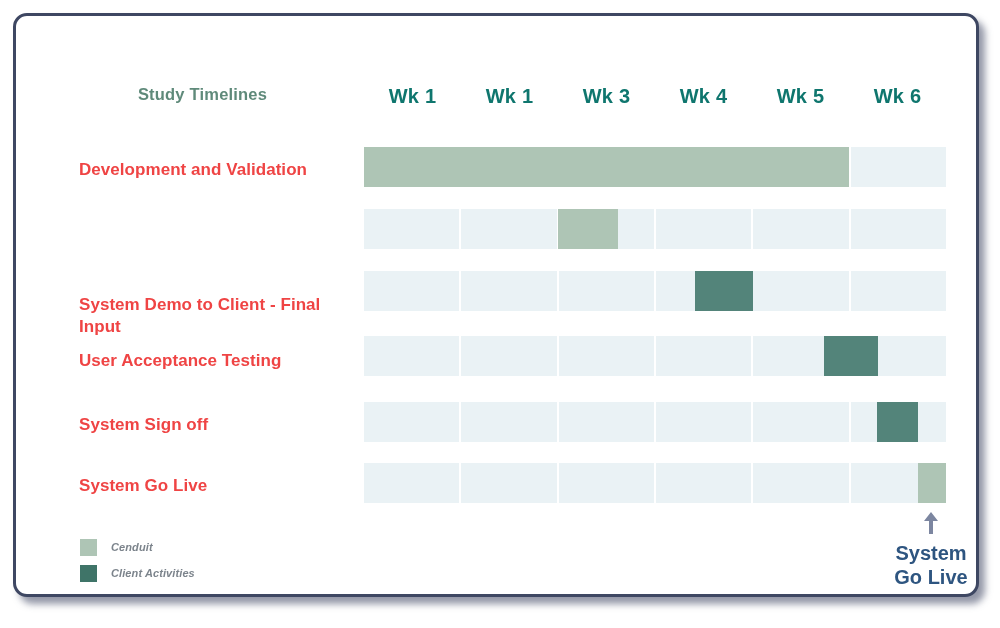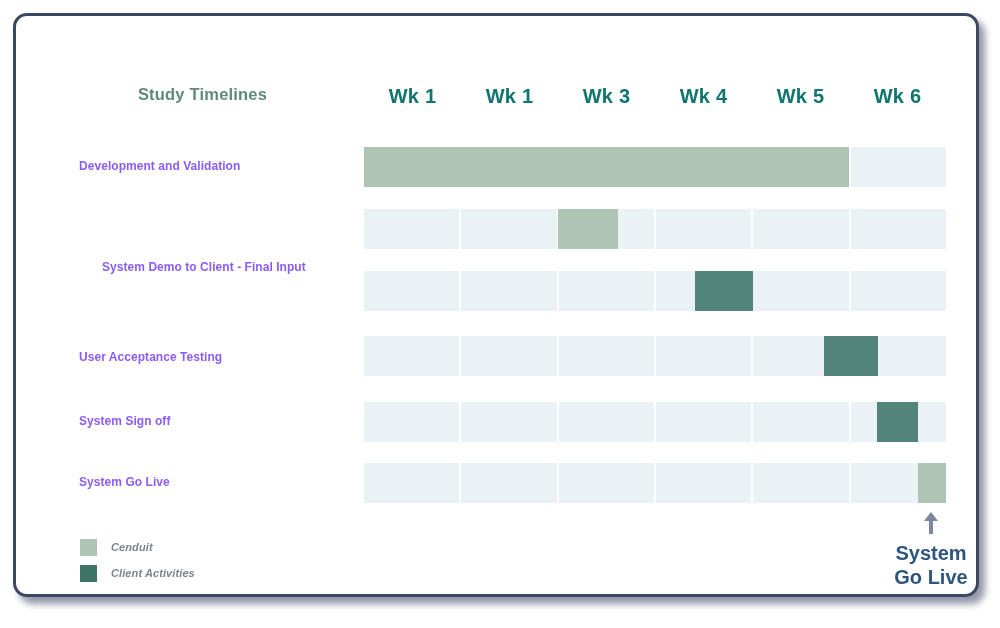--- a/index.html
+++ b/index.html
@@ -65,23 +65,23 @@
     font-weight: bold;
     color: #0f766e;
     letter-spacing: 0.2px;
   }
 
   
   .row-label {
     position: absolute;
     left: 63px;
     width: 278px;
-    font-size: 12px;
-    font-weight: bold;
-    color: #8b5cf6;
+    font-size: 17px;
+    font-weight: bold;
+    color: #ef4444;
     line-height: 1.32;
     letter-spacing: 0.05px;
   }
   .track {
     position: absolute;
     left: 348px;
     width: 582px;
     height: 40px;
     display: flex;
     gap: 2px;
@@ -177,21 +177,21 @@
       <div class="track" style="top:193px;">
         <div class="cell"></div>
         <div class="cell"></div>
         <div class="cell"></div>
         <div class="cell"></div>
         <div class="cell"></div>
         <div class="cell"></div>
       </div>
       <div class="bar cenduit" style="left:542px; top:193px; width:60px;"></div>
 
-      <div class="row-label" style="top:244px;margin-left:23px;">System Demo to Client
+      <div class="row-label" style="top:278px;">System Demo to Client
 - Final Input</div>
       <div class="track" style="top:255px;">
         <div class="cell"></div>
         <div class="cell"></div>
         <div class="cell"></div>
         <div class="cell"></div>
         <div class="cell"></div>
         <div class="cell"></div>
       </div>
       <div class="bar client" style="left:679px; top:255px; width:58px;"></div>

